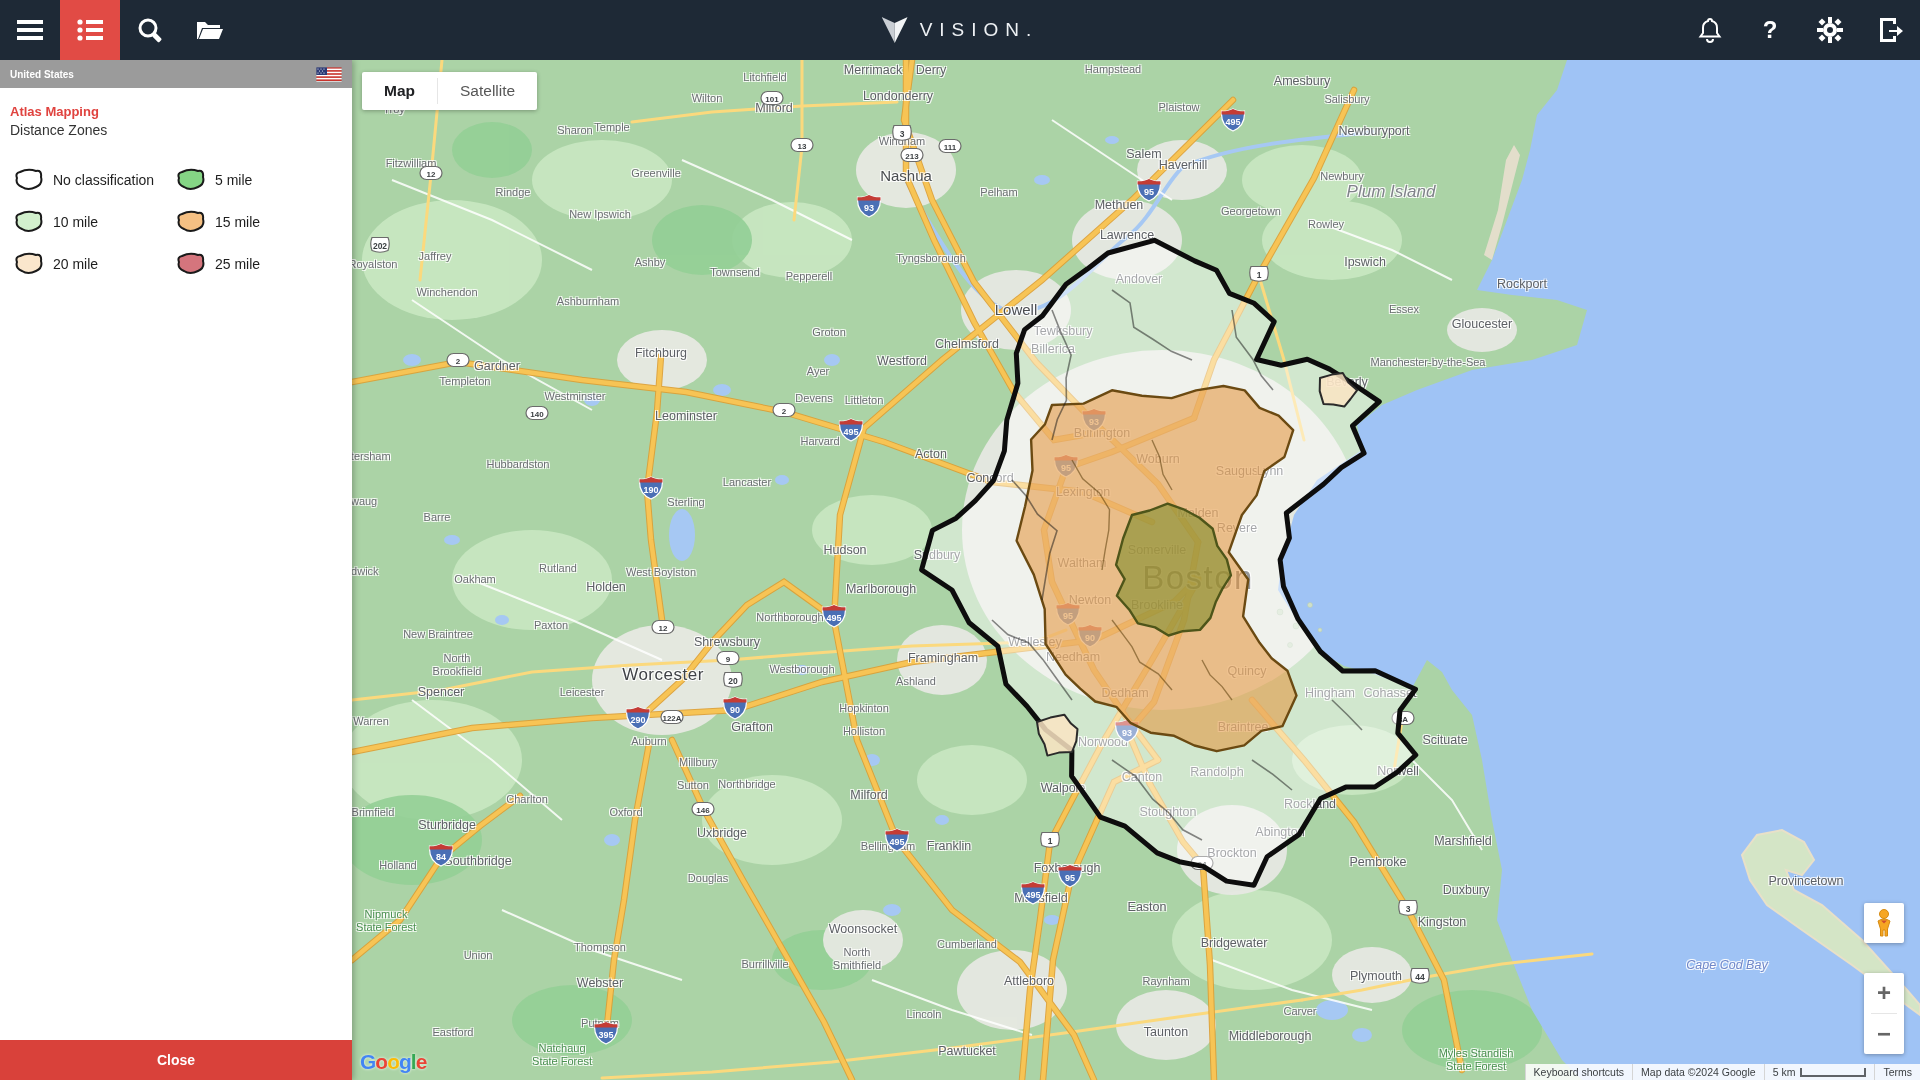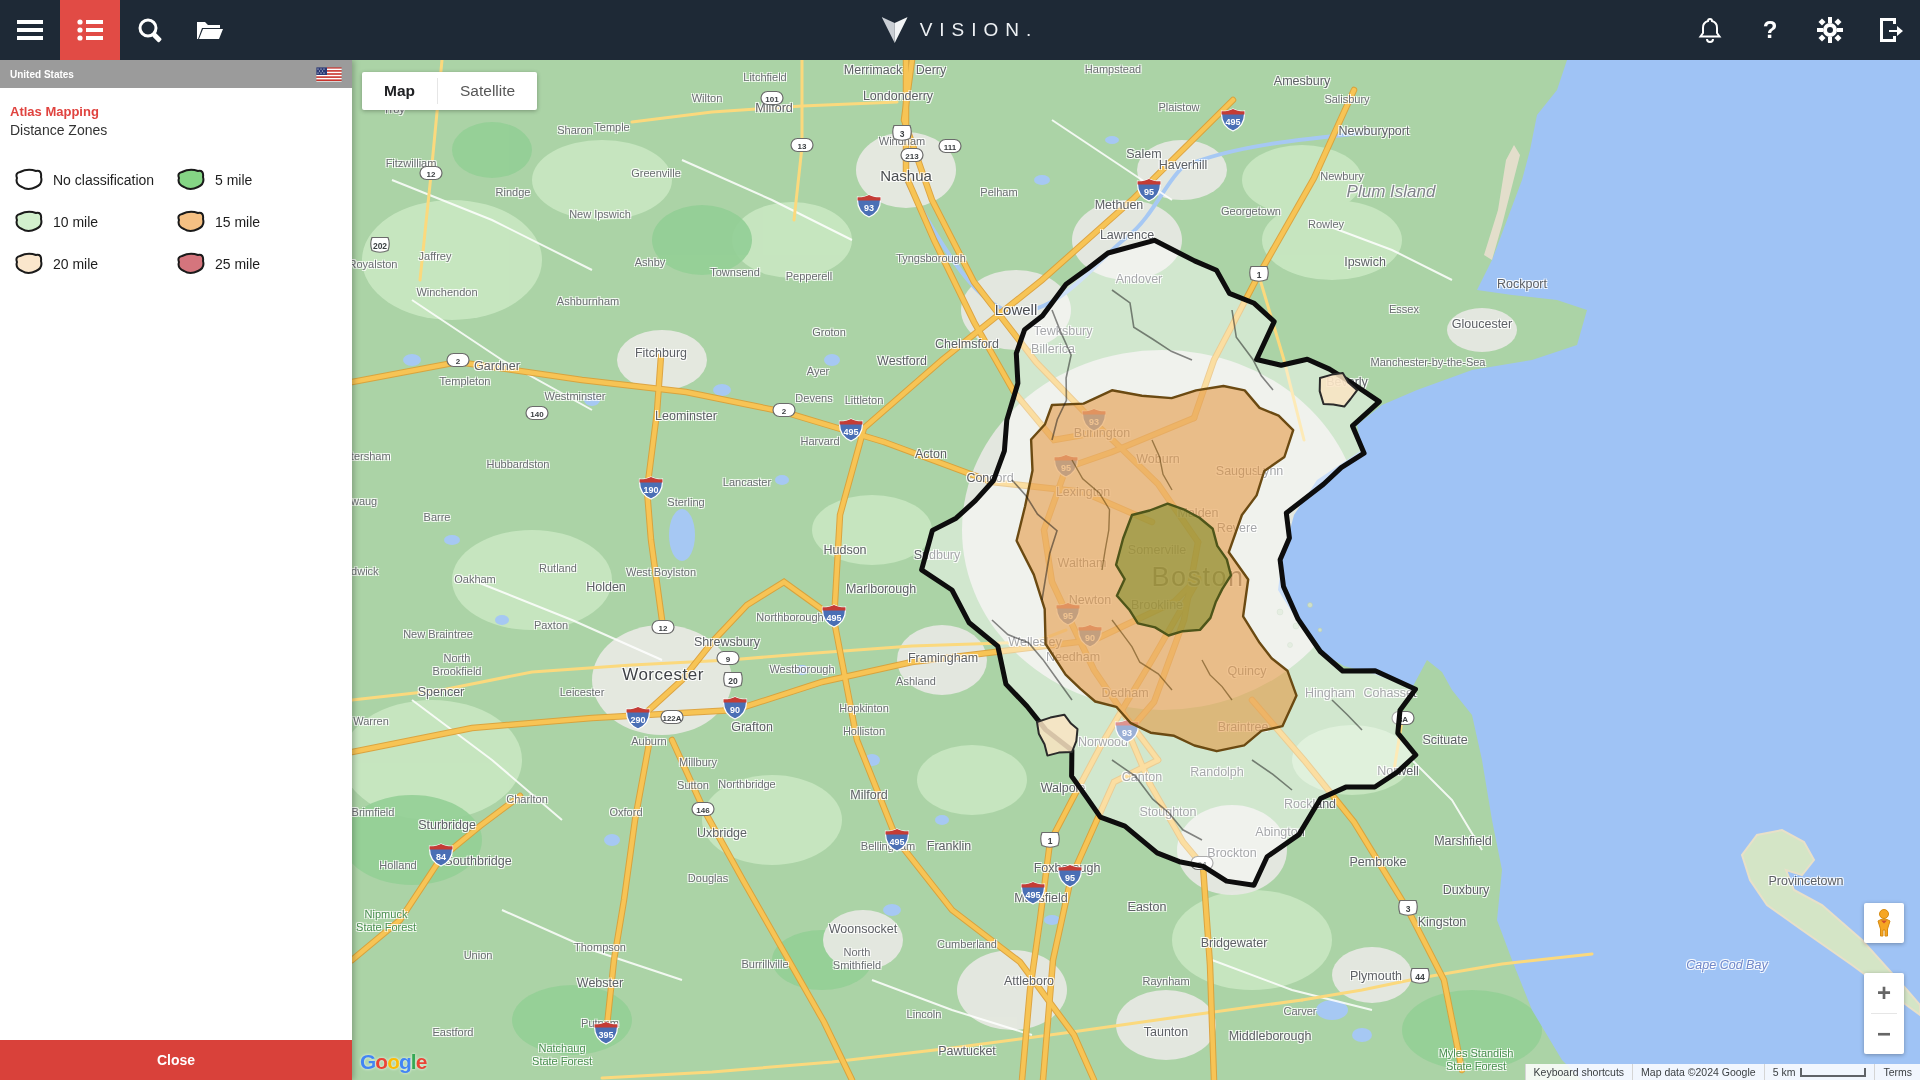--- a/index.html
+++ b/index.html
@@ -36,21 +36,21 @@
   .map svg.layer{position:absolute;left:0;top:0;pointer-events:none;}
   .labels-layer,.shields-layer{position:absolute;left:0;top:0;width:1568px;height:1020px;pointer-events:none;}
   .map-label{position:absolute;transform:translate(-50%,-50%);white-space:pre-line;text-align:center;
     color:#5d6065;font-size:12.5px;line-height:1.15;
     text-shadow:-1px -1px 0 rgba(255,255,255,.85),1px -1px 0 rgba(255,255,255,.85),
       -1px 1px 0 rgba(255,255,255,.85),1px 1px 0 rgba(255,255,255,.85);}
   .map-label.sm{font-size:11px;color:#6b6e72;}
   .map-label.md{font-size:12.5px;}
   .map-label.lg{font-size:15px;color:#4a4d51;}
   .map-label.lg2{font-size:17px;color:#3f4246;letter-spacing:.5px;}
-  .map-label.xl{font-size:27px;color:#3f4246;letter-spacing:1.5px;}
+  .map-label.xl{font-size:33px;color:#3f4246;letter-spacing:1.5px;}
   .map-label.water{color:#6f87c9;font-style:italic;}
   .map-label.island{color:#80838a;font-style:italic;font-size:17px;}
   .map-label.forest{color:#4a8f50;font-size:11px;}
   .shield{position:absolute;transform:translate(-50%,-50%);}
   
   .map-type{position:absolute;left:10px;top:12px;height:38px;background:#fff;border-radius:2px;
     box-shadow:0 1px 4px rgba(0,0,0,.3);display:flex;align-items:stretch;z-index:6;cursor:pointer;}
   .map-type .seg{display:flex;align-items:center;justify-content:center;font-size:15.5px;padding:0 22px;}
   .map-type .seg.on{font-weight:700;color:#202124;}
   .map-type .seg.off{color:#565656;}

